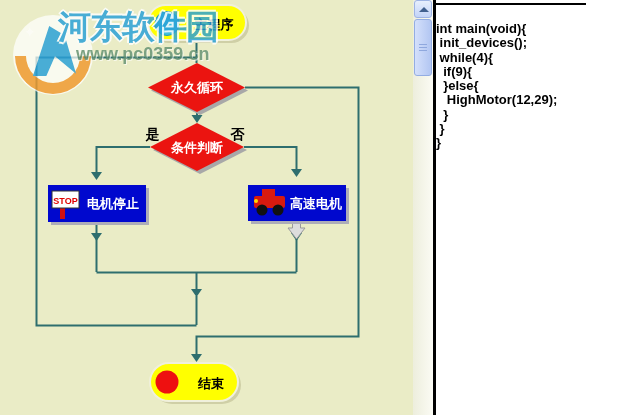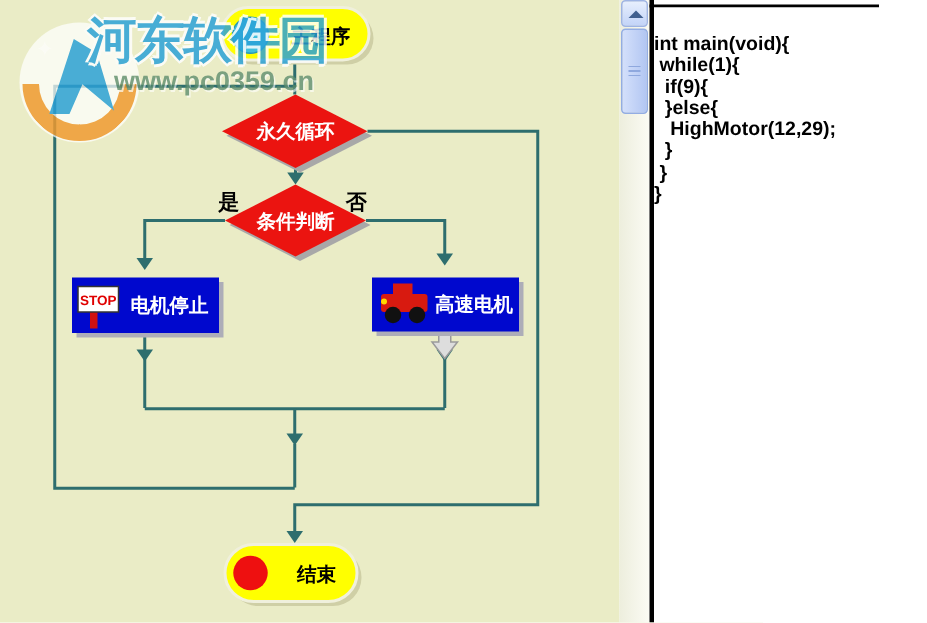--- a/index.html
+++ b/index.html
@@ -140,21 +140,22 @@
       <span></span>
     </div>
     <div class="sb-thumb"></div>
   </div>
 
   <div class="v-sep"></div>
   <div class="h-sep"></div>
 
   <div class="code">
     <div class="code-line">int main(void){</div>
-    <div class="code-line"> while(1){</div>
+    <div class="code-line"> init_devices();</div>
+    <div class="code-line"> while(4){</div>
     <div class="code-line">  if(9){</div>
     <div class="code-line">  }else{</div>
     <div class="code-line">   HighMotor(12,29);</div>
     <div class="code-line">  }</div>
     <div class="code-line"> }</div>
     <div class="code-line">}</div>
   </div>
 
 </div>
 

